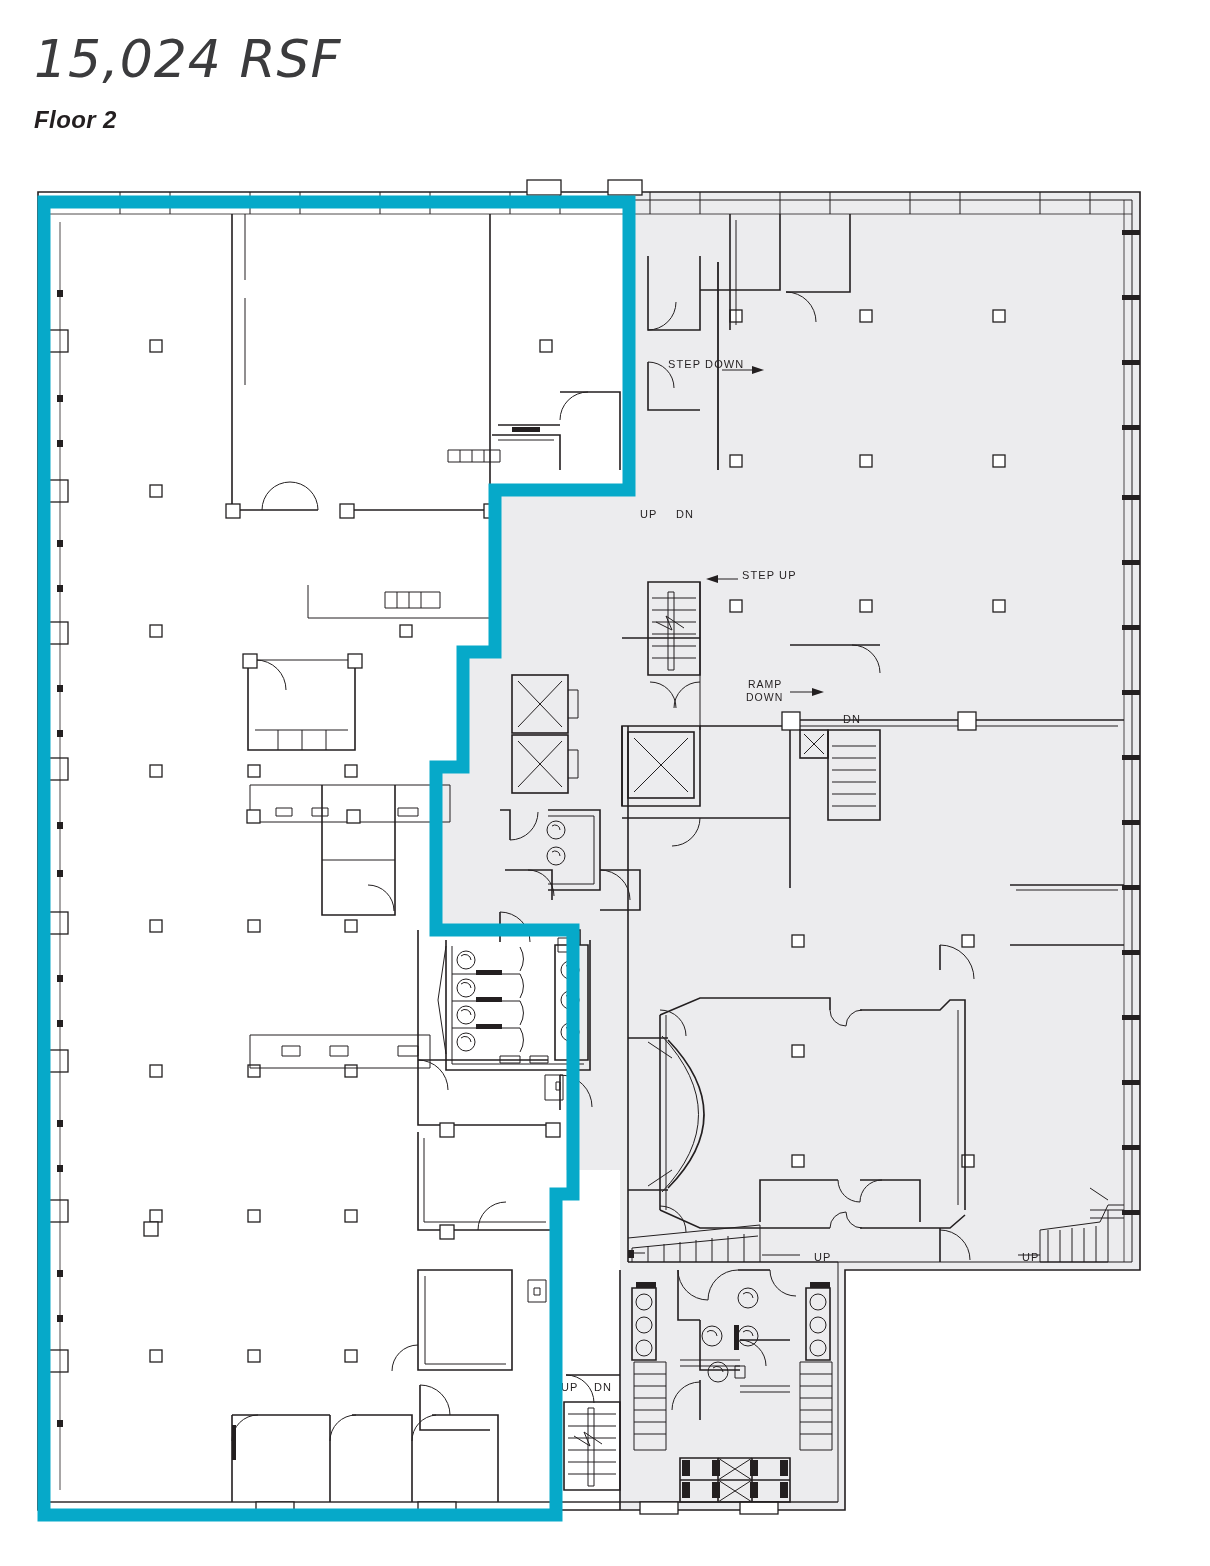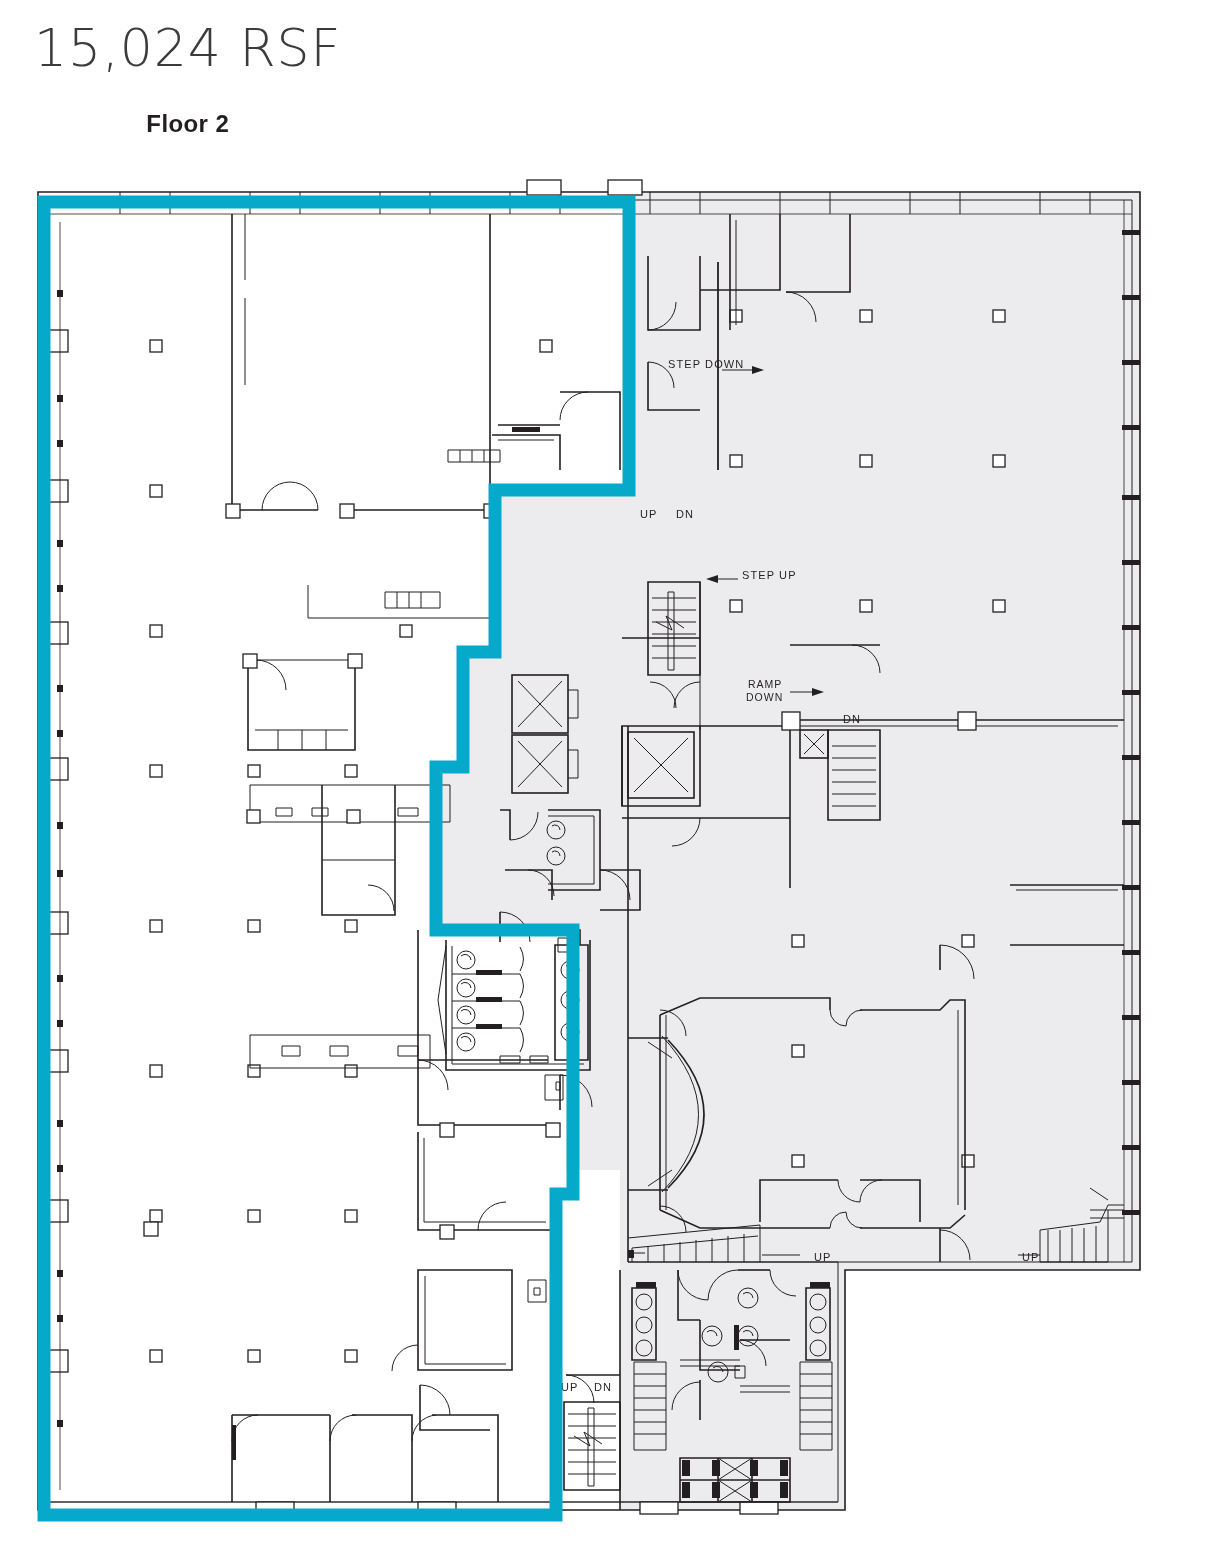--- a/index.html
+++ b/index.html
@@ -3,36 +3,35 @@
 <meta charset="utf-8">
 <style>
   html,body{margin:0;padding:0;background:#ffffff;}
   body{
     width:1210px;height:1566px;
     font-family:"Liberation Sans", sans-serif;
     color:#231f20;
     overflow:hidden;
     position:relative;
   }
-  #header{position:absolute;left:34px;top:22px;}
+  #header{position:absolute;left:34px;top:33px;font-style:italic;}
   #rsf{
     font-size:52px;
     font-weight:300;
     letter-spacing:1px;
     color:#3b3b3d;
     line-height:1;
     font-family:"DejaVu Sans", sans-serif;
   }
   #floor{
     font-size:24px;
     font-weight:bold;
     color:#231f20;
-    margin-top:36px;
+    margin-top:21px;
     letter-spacing:0.4px;
-    text-align:center;
   }
   #planwrap{position:absolute;left:0;top:170px;width:1184px;height:1396px;}
   svg{display:block;}
   .fill-gray{fill:#ececee;stroke:none;}
   .fill-white{fill:#ffffff;stroke:none;}
   .w{fill:none;stroke:#231f20;stroke-width:1.6;}
   .wt{fill:none;stroke:#231f20;stroke-width:1;}
   .wth{fill:none;stroke:#231f20;stroke-width:0.8;}
   .solid{fill:#231f20;stroke:none;}
   .col{fill:#ffffff;stroke:#231f20;stroke-width:1.3;}

